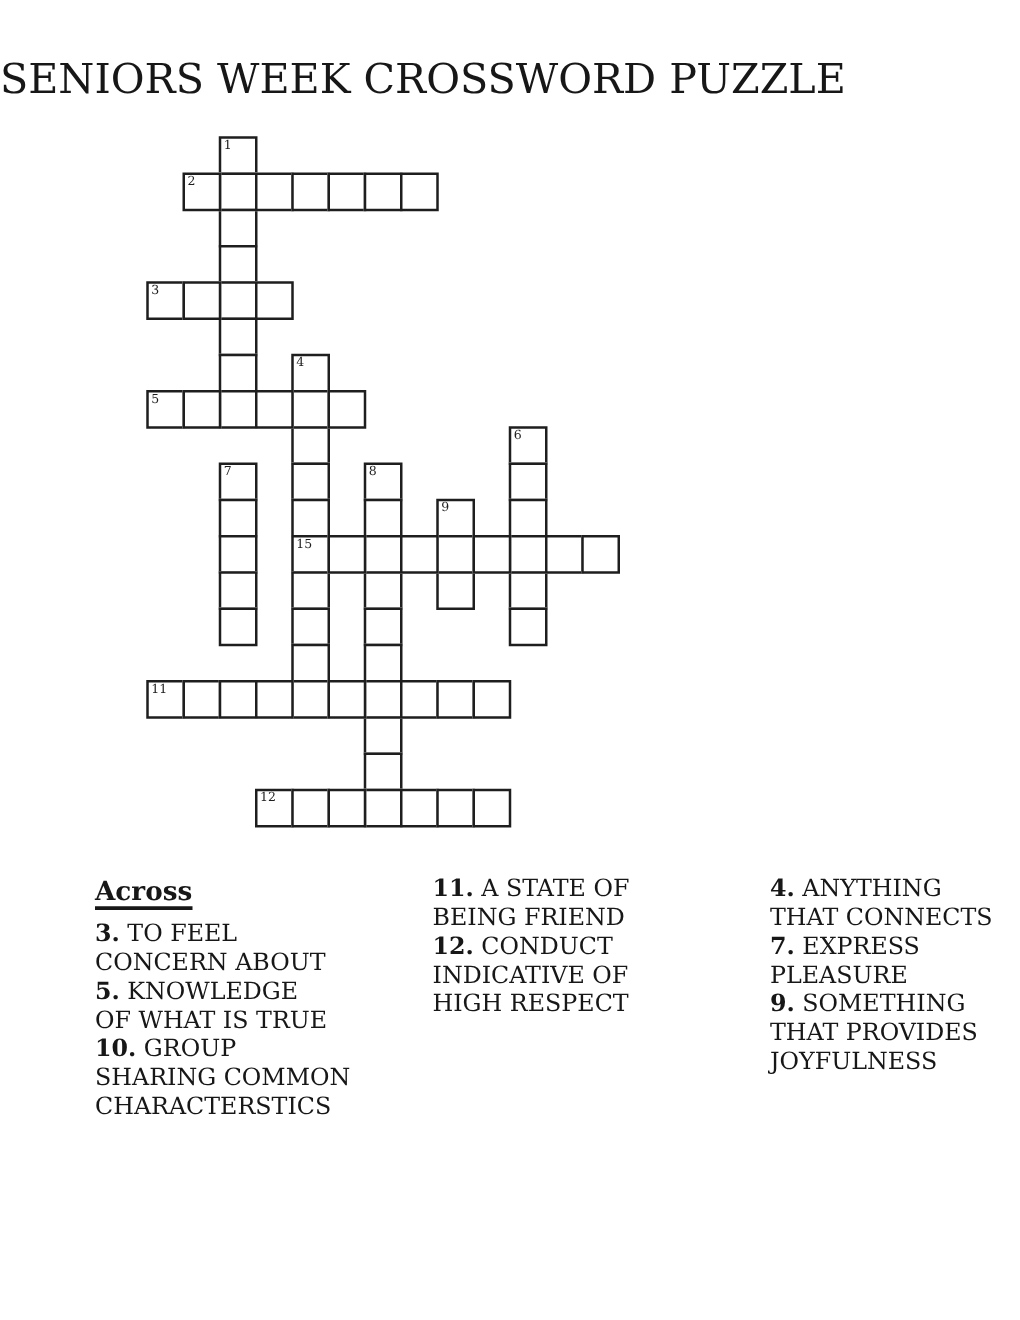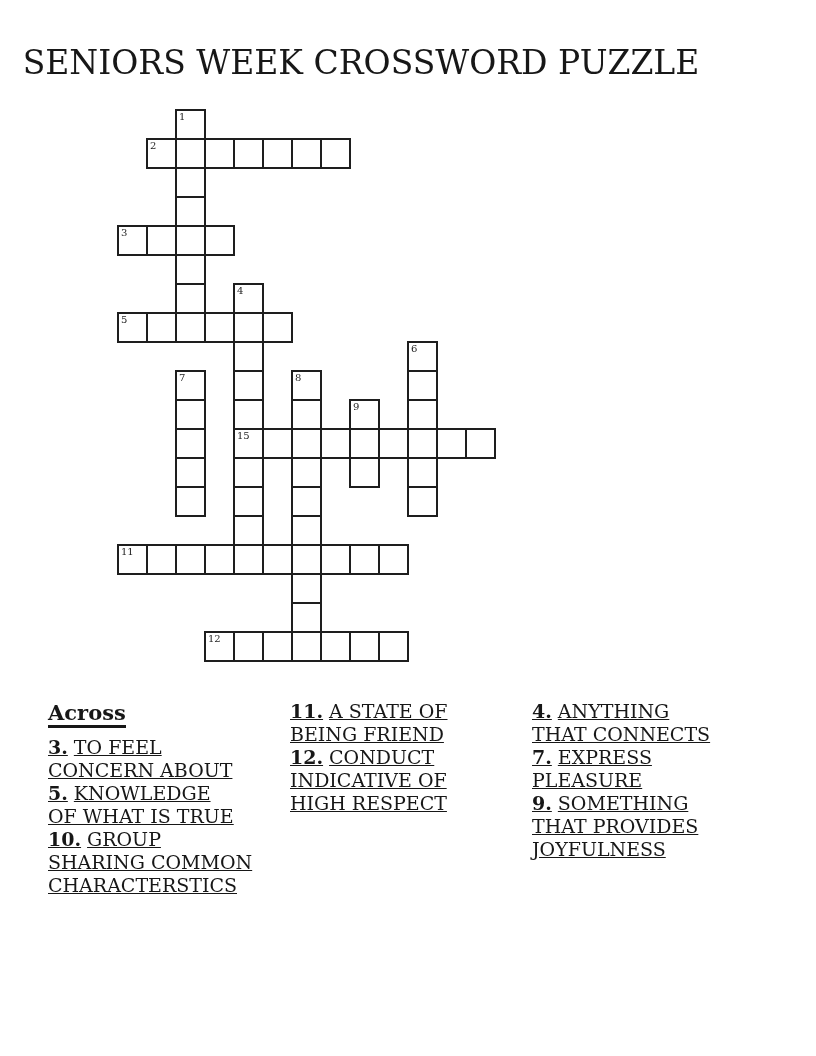--- a/index.html
+++ b/index.html
@@ -7,21 +7,21 @@
     width: 816px; height: 1056px;
     background: #ffffff;
     position: relative;
     overflow: hidden;
     font-family: "DejaVu Serif", serif;
     color: #171717;
   }
   .title {
     position: absolute;
     top: 44px; left: 0; width: 722px;
-    text-align: center;
+    text-align: left;
     font-size: 33px;
     line-height: 38px;
     font-weight: normal;
     white-space: nowrap;
   }
   .grid {
     position: absolute;
   }
   .cell {
     position: absolute;
@@ -38,36 +38,36 @@
   }
   .clues {
     position: absolute;
     left: 48px; top: 700px;
     display: flex;
     flex-direction: row;
   }
   .clue-col {
     width: 242px;
     flex: 0 0 242px;
+    margin-left: 28px;
   }
   .clue-heading {
     font-size: 21px;
     font-weight: bold;
     line-height: 25px;
     margin: 0 0 8px 0;
   }
   .hd-underline {
     display: inline-block;
     border-bottom: 3px solid #171717;
     padding-bottom: 0px;
   }
   .clue {
     font-size: 19px;
     line-height: 23px;
-    text-decoration: underline;
   }
   .clue .cnum {
     font-weight: bold;
     margin-right: 6px;
   }
   .clue .ctxt {
     white-space: pre-line;
   }
 </style>
 </head>

